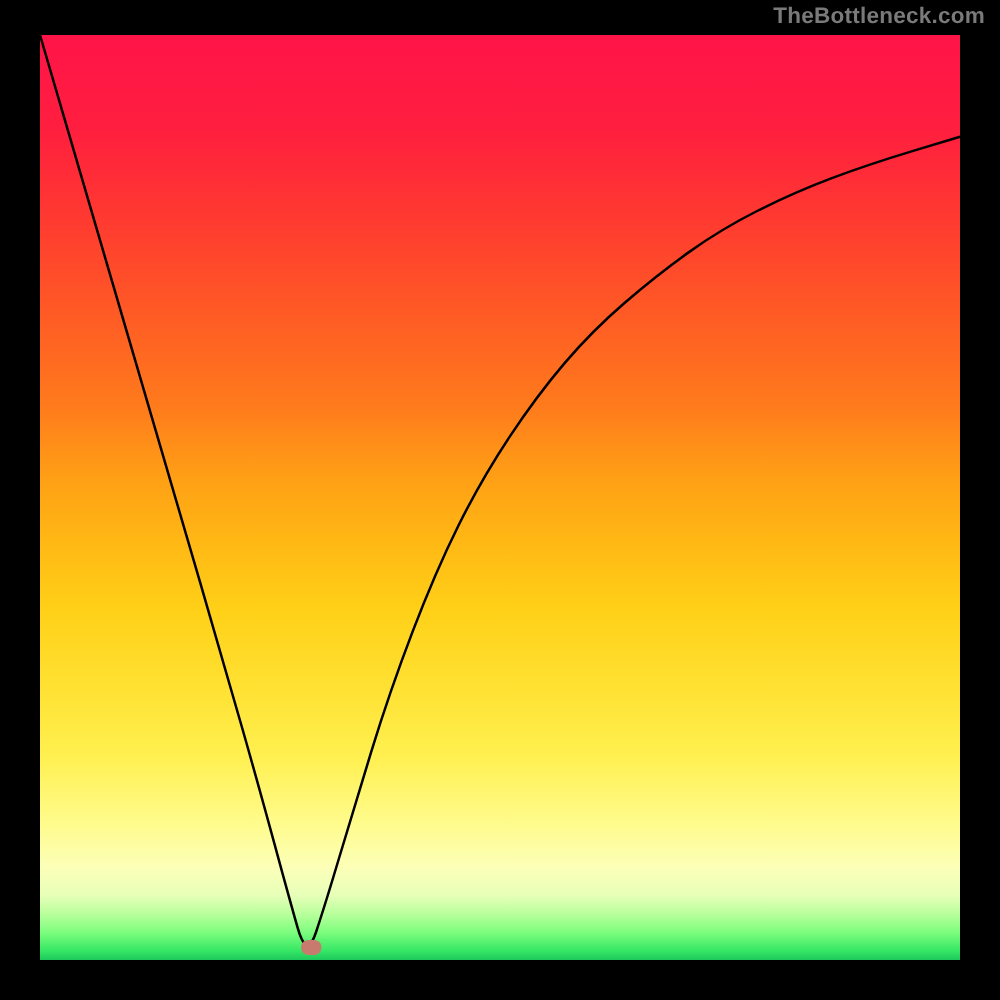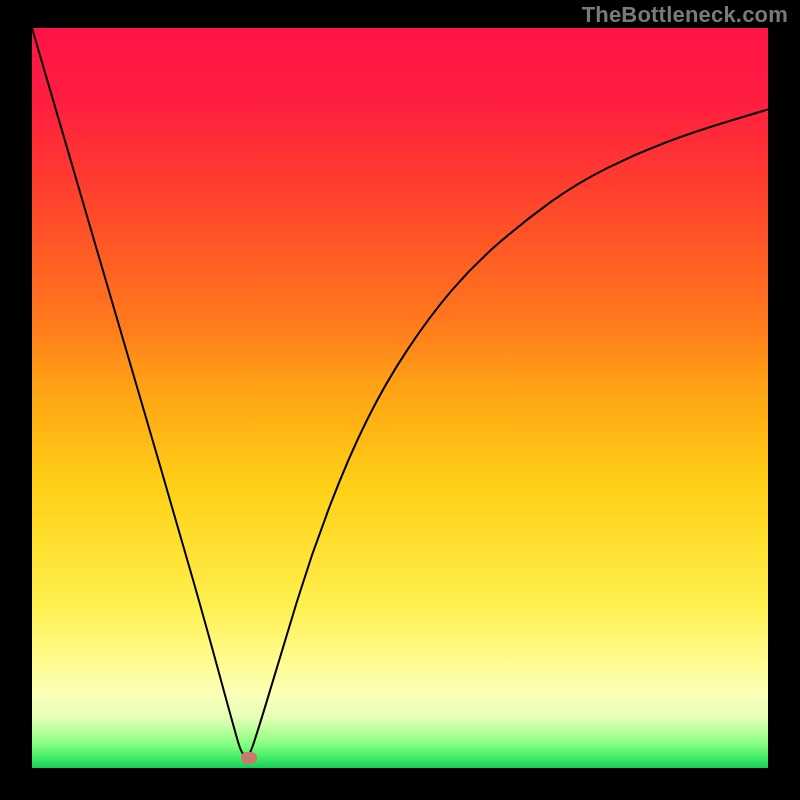--- a/index.html
+++ b/index.html
@@ -15,21 +15,21 @@
     position: relative;
     width: 800px;
     height: 800px;
     background: #000;
   }
   .watermark {
     position: absolute;
     top: 2px;
     right: 12px;
     color: #7a7a7a;
-    font-size: 22px;
+    font-size: 18px;
     font-weight: 600;
     letter-spacing: 0.2px;
     z-index: 10;
   }
   .plot-area {
     position: absolute;
     left: 32px;
     top: 28px;
     width: 736px;
     height: 740px;

